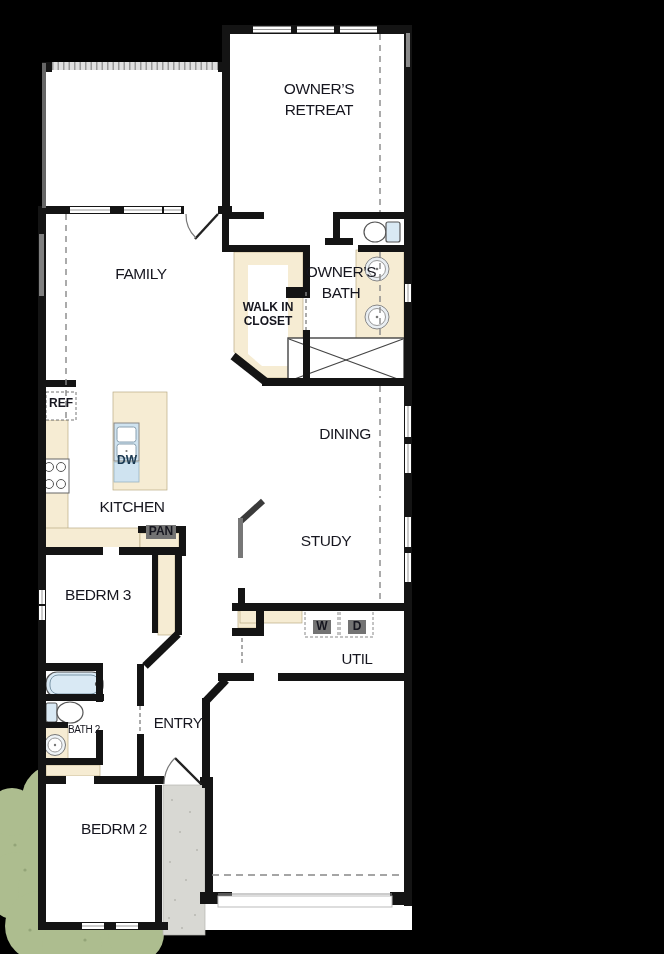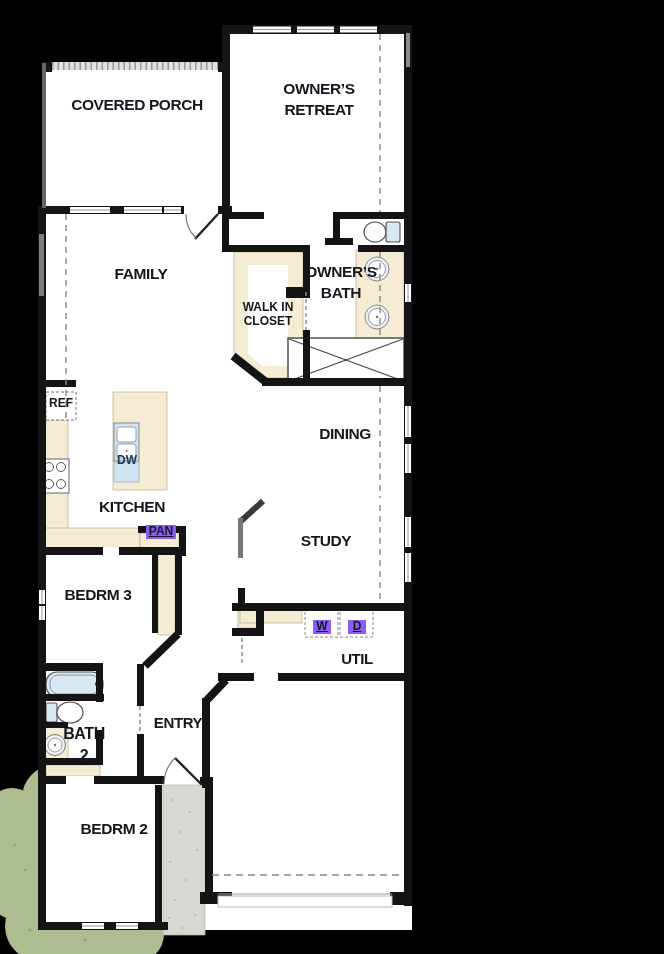--- a/index.html
+++ b/index.html
@@ -1,23 +1,23 @@
 <!DOCTYPE html>
 <html><head>
 <meta charset="utf-8">
 <style>
   html,body{margin:0;padding:0;background:#000;}
   .stage{position:relative;width:664px;height:954px;background:#000;overflow:hidden;
          font-family:"Liberation Sans",sans-serif;}
   .stage svg{position:absolute;left:0;top:0;}
   .rl{position:absolute;color:#16161f;text-align:center;letter-spacing:-0.4px;
-      line-height:1.35;font-weight:700;font-size:15.5px;white-space:pre-line;}
+      line-height:1.35;font-weight:400;font-size:15.5px;white-space:pre-line;}
   .rl-sm{position:absolute;color:#16161f;text-align:center;font-weight:700;
          font-size:12px;letter-spacing:0;line-height:1.15;}
-  .on-white{background:#8b5cf6;padding:0 1px;text-decoration:underline;}
+  .on-white{background:#737373;padding:0 1px;}
 </style>
 </head>
 <body>
 
 <div class="stage">
 
 <svg width="664" height="954" viewBox="0 0 664 954">
 
   <g fill="#adbd8f">
     <circle cx="55" cy="798" r="33"></circle>
@@ -269,31 +269,30 @@
       <line x1="218" y1="214" x2="195" y2="239" stroke="#222" stroke-width="2.4"></line>
       <path d="M186,214 A32,32 0 0 0 196,238" stroke="#777" stroke-width="1.2"></path>
     </g>
     <g>
       <line x1="201" y1="784" x2="175" y2="758" stroke="#222" stroke-width="2.4"></line>
       <path d="M164,784 A37,37 0 0 1 175,758" stroke="#777" stroke-width="1.2"></path>
     </g>
   </g>
 </svg>
 
-<div class="rl" style="left:67px;top:95px;width:140px;">COVERED PORCH</div>
 <div class="rl" style="left:268px;top:79px;width:102px;">OWNER’S RETREAT</div>
 <div class="rl" style="left:91px;top:264px;width:100px;">FAMILY</div>
 <div class="rl" style="left:291px;top:262px;width:100px;">OWNER’S BATH</div>
 <div class="rl-sm" style="left:241px;top:301px;width:54px;">WALK IN CLOSET</div>
 <div class="rl" style="left:271px;top:424px;width:100px;text-align:right;">DINING</div>
 <div class="rl" style="left:82px;top:497px;width:100px;">KITCHEN</div>
 <div class="rl" style="left:276px;top:531px;width:100px;">STUDY</div>
 <div class="rl" style="left:48px;top:585px;width:100px;">BEDRM 3</div>
 <div class="rl" style="left:307px;top:649px;width:100px;font-size:15px;">UTIL</div>
-<div class="rl" style="left:58px;top:723px;width:52px;font-size:16px;">BATH 2</div>
+<div class="rl" style="left:58px;top:723px;width:52px;font-size:10px;">BATH 2</div>
 <div class="rl" style="left:138px;top:713px;width:80px;font-size:15px;">ENTRY</div>
 <div class="rl" style="left:64px;top:819px;width:100px;">BEDRM 2</div>
 
 <div class="rl-sm" style="left:48px;top:397px;width:26px;">REF</div>
 <div class="rl-sm" style="left:115px;top:454px;width:24px;color:#1c3a52;">DW</div>
 <div class="rl-sm on-white" style="left:146px;top:525px;width:28px;">PAN</div>
 <div class="rl-sm on-white" style="left:313px;top:620px;width:16px;">W</div>
 <div class="rl-sm on-white" style="left:348px;top:620px;width:16px;">D</div>
 
 </div>

